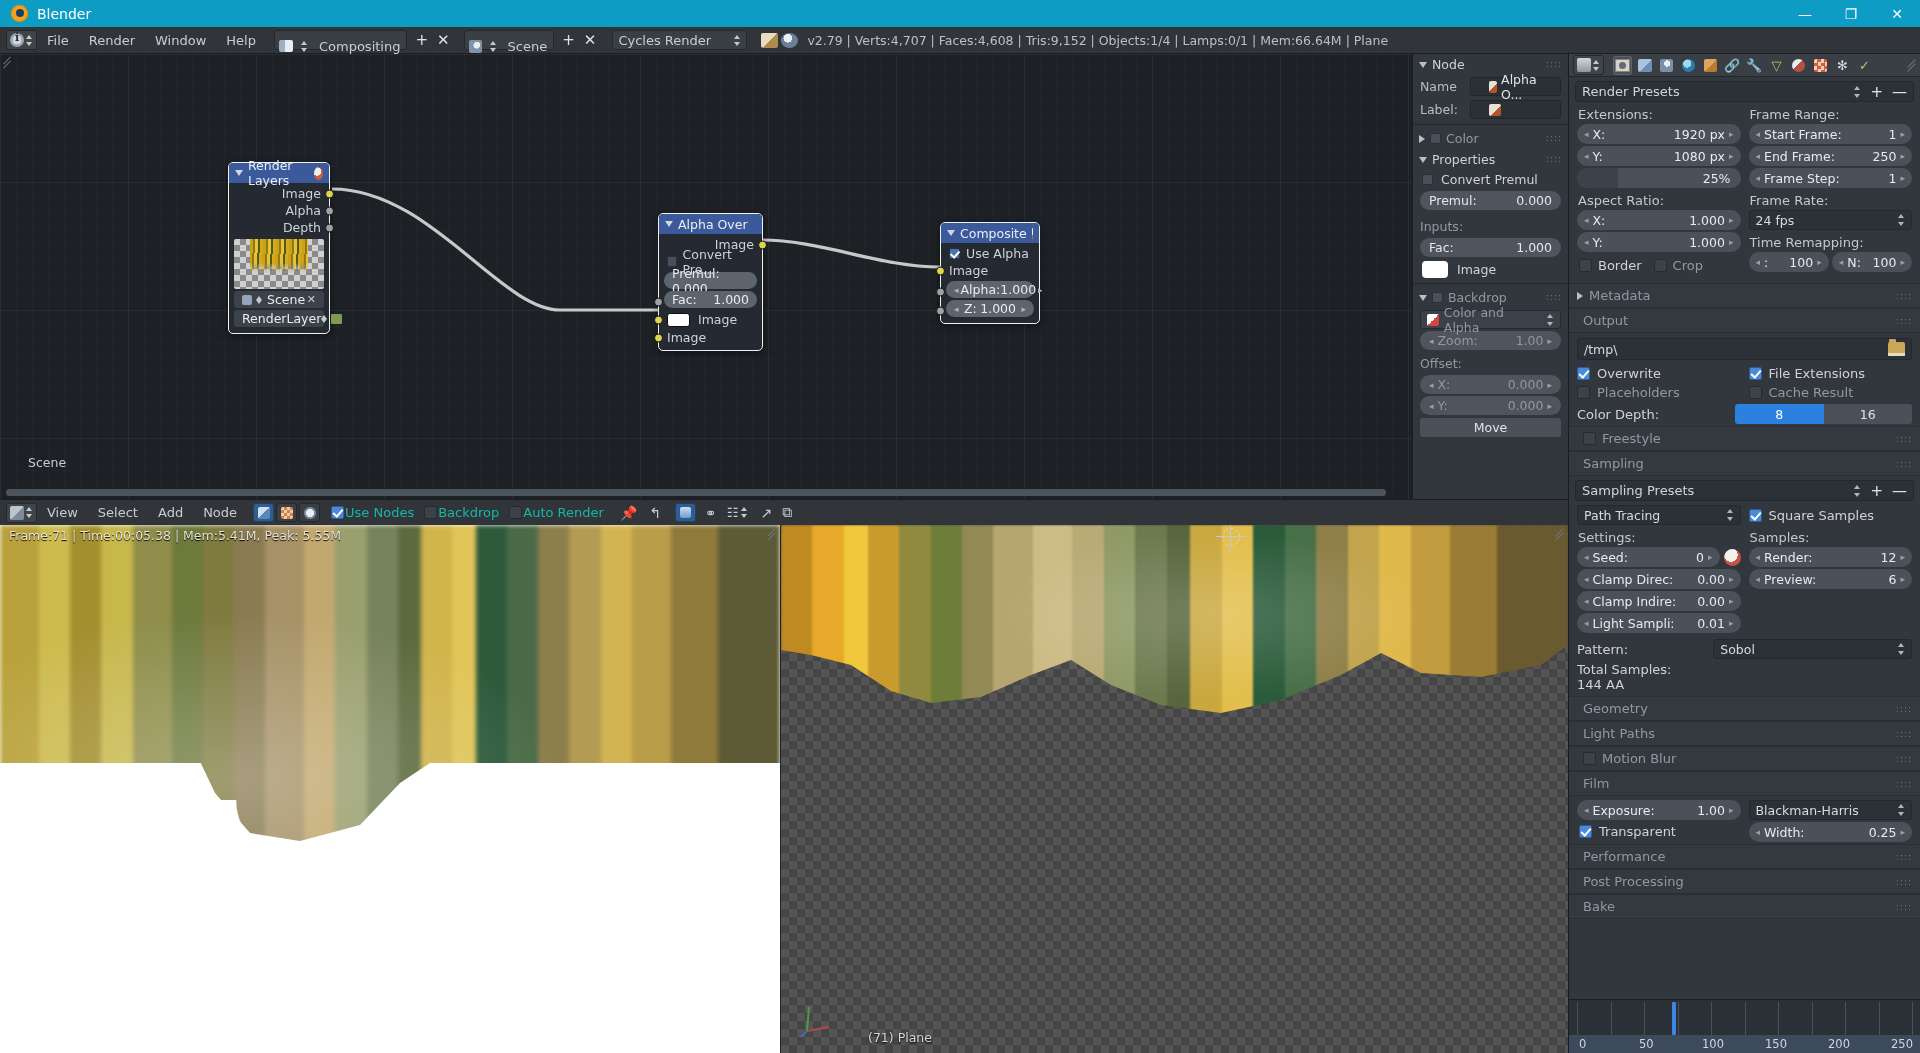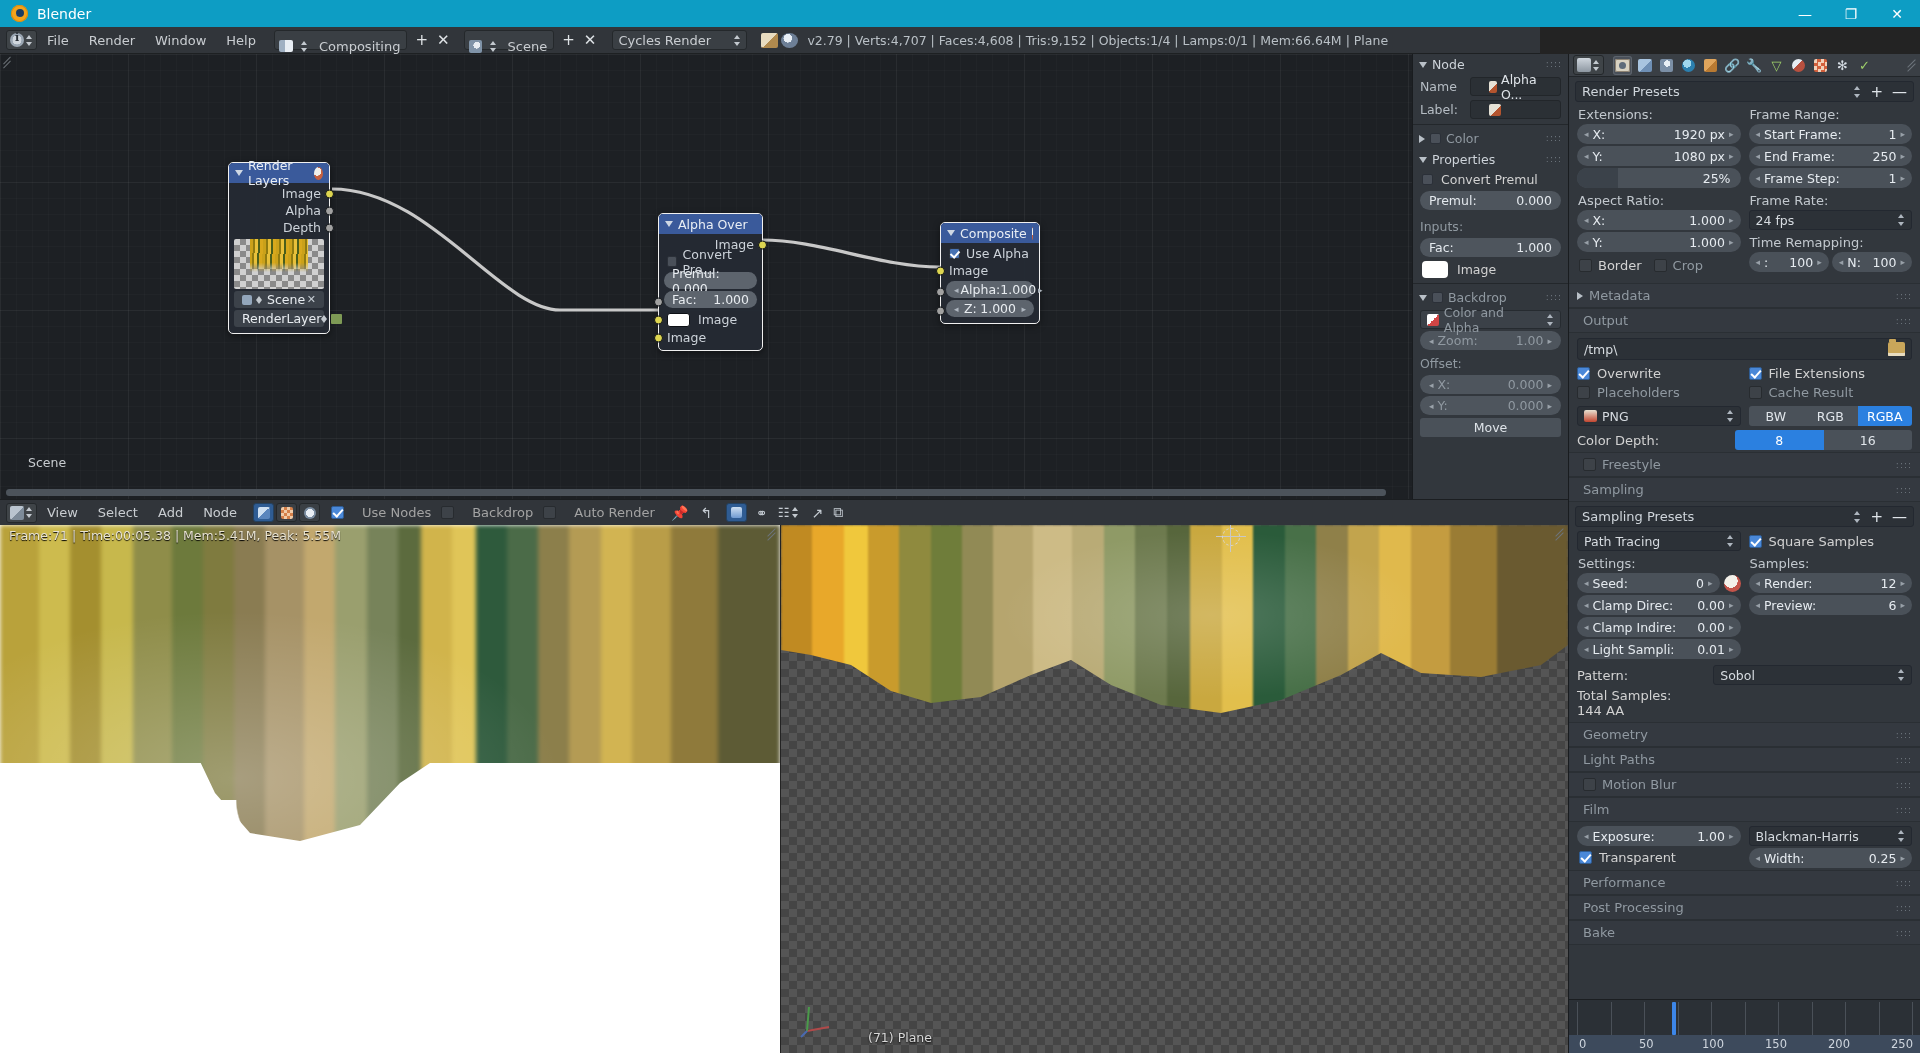--- a/index.html
+++ b/index.html
@@ -27,21 +27,21 @@
     position:absolute; left:5px; top:4px; width:8px; height:8px; border-radius:50%;
     background:#1b3d63;
   }
   .tb-title{ margin-left:9px; color:#ffffff; font-size:14px; }
   .tb-btns{ margin-left:auto; display:flex; height:100%; }
   .tb-btn{ width:46px; height:27px; display:flex; align-items:center; justify-content:center;
     color:#fff; font-size:14px; }
 
   
   .topbar{
-    position:absolute; left:0; top:27px; width:1540px; height:27px;
+    position:absolute; left:0; top:27px; width:1920px; height:27px;
     background:#31353a; display:flex; align-items:center;
     border-bottom:1px solid #1d2022;
   }
   .hdr-icon-box{
     height:20px; display:flex; align-items:center; gap:2px; padding:0 3px;
     background:#3f4448; border:1px solid #24282b; border-radius:3px;
     margin-left:6px;
   }
   .editor-ico{ width:14px; height:14px; border-radius:2px; display:block; }
   .ico-info{ background:radial-gradient(circle at 50% 50%,#cfd6dd 0 45%, #9aa6b2 46% 100%); border-radius:50%;
@@ -149,21 +149,21 @@
     border-top:1px solid #1b1e21;
   }
   .hbtn{ padding:0 10px; height:26px; line-height:26px; color:#c9cdd1; font-size:13px; }
   .toggle-ico{ width:21px;height:19px; border-radius:3px; display:inline-flex; align-items:center; justify-content:center;
     border:1px solid #24282b; background:#3a3f44; margin:0 1px; }
   .toggle-ico.on{ background:#2f5c93; border-color:#24415f; }
   .chk{ width:13px;height:13px;border-radius:2px;background:#3d4248;border:1px solid #272b2f; display:inline-block; }
   .chk.on{ background:#4a88d8; border-color:#2f5c93; position:relative; }
   .chk.on:after{ content:""; position:absolute; left:3px; top:0px; width:4px;height:8px;
     border:solid #fff; border-width:0 2px 2px 0; transform:rotate(42deg); }
-  .hlabel{ color:#a3a3a3; font-size:13px; margin-left:18px; margin-right:10px; }
+  .hlabel{ color:#14b8a6; font-size:13px; margin-left:1px; margin-right:10px; }
 
   
   .img-left{ position:absolute; left:0; top:525px; width:780px; height:528px; background:#ffffff; overflow:hidden; }
   .img-right{ position:absolute; left:781px; top:525px; width:787px; height:528px;
     background:#4b4b4b;
     background-image:
       linear-gradient(45deg,#555 25%,transparent 25%,transparent 75%,#555 75%),
       linear-gradient(45deg,#555 25%,#454545 25%,#454545 75%,#555 75%);
     background-size:16px 16px; background-position:0 0,8px 8px;
     overflow:hidden; }
@@ -828,36 +828,20 @@
     <div class="row2">
       <div class="col lbl-in" style="gap:7px;">
         <span class="chk"></span>
         <span class="dim">Placeholders</span>
       </div>
       <div class="col lbl-in" style="gap:7px;">
         <span class="chk"></span>
         <span class="dim">Cache Result</span>
       </div>
     </div>
-    <div class="row2" style="padding-top:4px;">
-      <div class="col">
-        <div class="p-sel" style="margin:0;">
-          <span style="width:13px;height:12px;background:linear-gradient(#e8e2d2,#c2452f);border-radius:2px;display:inline-block;"></span>
-          <span>PNG</span>
-          <span class="updown"></span>
-        </div>
-      </div>
-      <div class="col">
-        <div class="segbtns">
-          <div class="seg">BW</div>
-          <div class="seg">RGB</div>
-          <div class="seg on">RGBA</div>
-        </div>
-      </div>
-    </div>
     <div class="row2">
       <div class="col lbl-in">
         <span>Color Depth:</span>
       </div>
       <div class="col" style="flex:1.18;">
         <div class="segbtns">
           <div class="seg on">8</div>
           <div class="seg">16</div>
         </div>
       </div>

